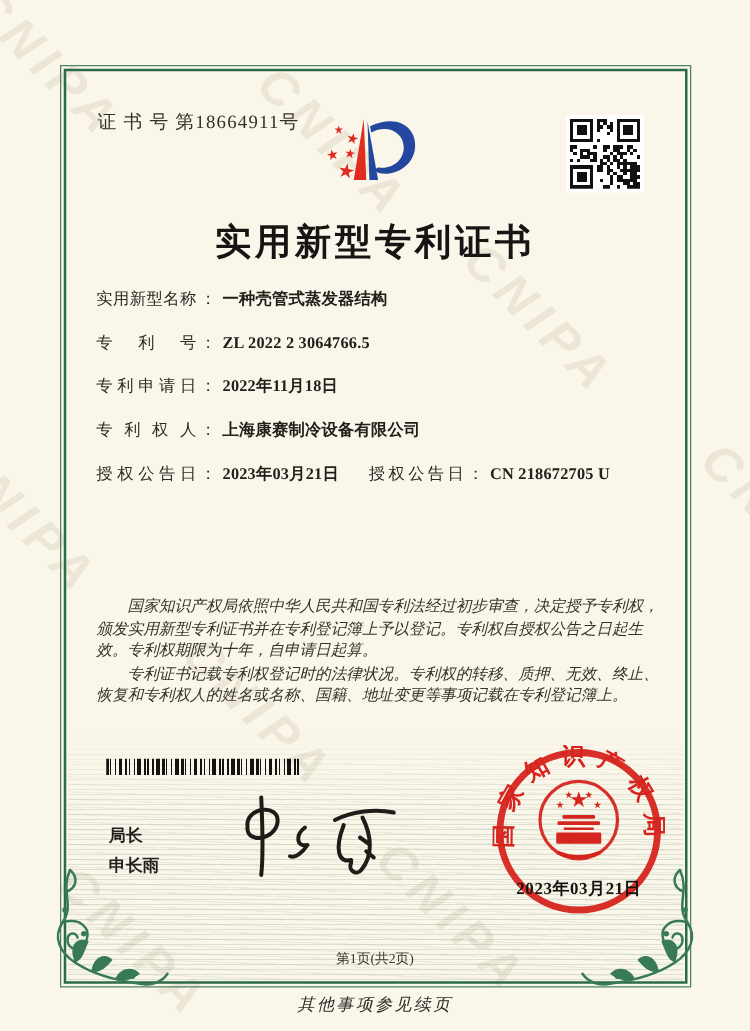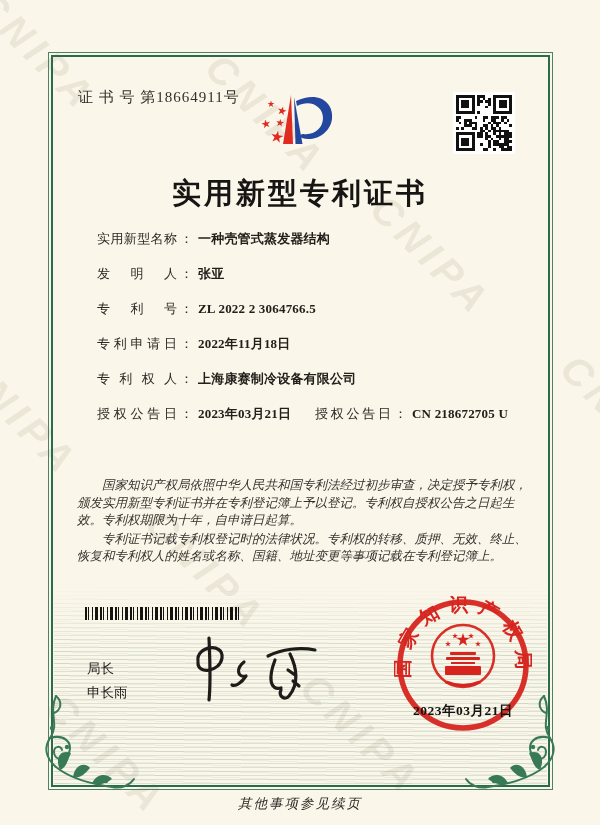--- a/index.html
+++ b/index.html
@@ -25,37 +25,37 @@
   
   .cert-no{position:absolute;left:78px;top:88px;font-size:15px;letter-spacing:1px;color:#332f2a;z-index:4;}
   .logo{position:absolute;left:250px;top:86px;width:100px;height:78px;z-index:4;}
   .qr{position:absolute;left:453px;top:92px;width:62px;height:62px;background:#fff;padding:3px;
       box-sizing:border-box;z-index:4;}
   .qr svg{width:100%;height:100%;display:block;}
   .title{position:absolute;left:0;top:174px;width:100%;text-align:center;
          font-size:29px;font-weight:700;letter-spacing:3px;color:#171513;z-index:4;}
   
   .fields{position:absolute;left:77px;top:229px;width:460px;z-index:4;font-size:13px;}
-  .f-row{position:relative;height:35px;line-height:19px;margin-left:20px;}
+  .f-row{position:relative;height:35px;line-height:19px;}
   .f-label{display:inline-block;width:80px;text-align:justify;text-align-last:justify;
            color:#2c2925;vertical-align:top;}
   .f-colon{display:inline-block;margin:0 5px 0 3px;color:#2c2925;}
   .f-value{font-weight:600;color:#23201c;letter-spacing:0.2px;}
   .f-group2{position:absolute;left:218px;top:0;}
   
   .law{position:absolute;left:77px;top:477px;width:452px;z-index:4;
        font-size:12.5px;line-height:17.5px;font-style:italic;color:#35322c;}
   .law p{margin:0 0 1px 0;text-indent:2em;}
   
   .barcode{position:absolute;left:85px;top:607px;width:156px;height:13px;z-index:4;
      background:repeating-linear-gradient(90deg,
         #15130f 0 2px,transparent 2px 3px,#15130f 3px 4px,transparent 4px 7px,
         #15130f 7px 8px,transparent 8px 10px,#15130f 10px 13px,transparent 13px 15px);}
   .signer{position:absolute;left:87px;top:657px;z-index:4;
-          font-family:"Liberation Sans","DejaVu Sans",sans-serif;font-weight:400;
+          font-family:"Liberation Sans","DejaVu Sans",sans-serif;font-weight:700;
           font-size:13.5px;line-height:24px;color:#23211d;}
   .signature{position:absolute;left:176px;top:634px;width:145px;height:70px;z-index:4;}
   .seal{position:absolute;left:394px;top:596px;width:138px;height:138px;z-index:5;}
   .seal svg{position:absolute;inset:0;}
   .seal-date{position:absolute;left:0;top:106px;width:100%;text-align:center;
              font-size:13.5px;font-weight:700;color:#14110e;letter-spacing:0.5px;}
   .page-num{position:absolute;left:0;top:759px;width:100%;text-align:center;
             font-size:11px;color:#39352e;z-index:4;}
   .cont-note{position:absolute;left:0;top:795px;width:100%;text-align:center;
              font-size:13.5px;font-style:italic;color:#2e2b26;z-index:4;letter-spacing:2px;}
@@ -265,23 +265,20 @@
       </svg>
   </div>
 
   <div class="title">实用新型专利证书</div>
 
   <div class="fields">
     <div class="f-row">
       <span class="f-label">实用新型名称</span><span class="f-colon">：</span><span class="f-value">一种壳管式蒸发器结构</span>
     </div>
     <div class="f-row">
-      <span class="f-label">发明人</span><span class="f-colon">：</span><span class="f-value">张亚</span>
-    </div>
-    <div class="f-row">
       <span class="f-label">专利号</span><span class="f-colon">：</span><span class="f-value">ZL 2022 2 3064766.5</span>
     </div>
     <div class="f-row">
       <span class="f-label">专利申请日</span><span class="f-colon">：</span><span class="f-value">2022年11月18日</span>
     </div>
     <div class="f-row">
       <span class="f-label">专利权人</span><span class="f-colon">：</span><span class="f-value">上海康赛制冷设备有限公司</span>
     </div>
     <div class="f-row">
       <span class="f-label">授权公告日</span><span class="f-colon">：</span><span class="f-value">2023年03月21日</span>
@@ -337,15 +334,16 @@
           <rect x="52" y="61" width="34" height="3" rx="1"></rect>
           <rect x="57" y="66" width="24" height="2"></rect>
           <rect x="51" y="70" width="36" height="9" rx="1"></rect>
         </g>
         <path d="M52,86 q17,7 34,0" fill="none" stroke="#d6251f" stroke-width="3"></path>
       </g>
     </svg>
     <div class="seal-date">2023年03月21日</div>
   </div>
 
+  <div class="page-num">第1页(共2页)</div>
   <div class="cont-note">其他事项参见续页</div>
 
 </div>
 
 </body></html>

